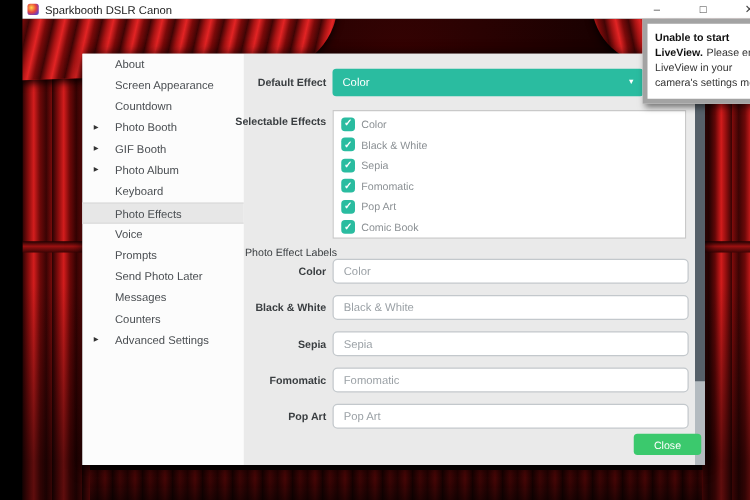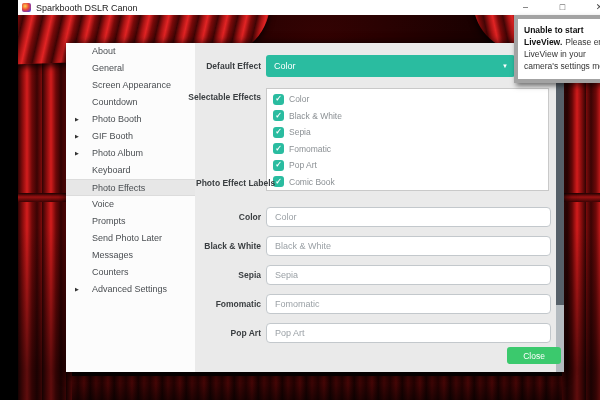--- a/index.html
+++ b/index.html
@@ -60,21 +60,21 @@
   .dd-arrow { position:absolute; right:7px; top:0; font-size:6px; line-height:22px; color:#fff; }
   .lbl-de { top:12px; height:22px; line-height:22px; }
   .lbl-se { top:49px; }
 
   .fx-box { position:absolute; left:71px; top:45px; width:283px; height:103px; background:#fff; border:1px solid #c9c9c9; padding:2px 0 0 6px; }
   .fx-row { display:flex; align-items:center; height:16.5px; }
   .cbx { width:11px; height:11px; border-radius:3px; background:#2abca0; display:flex; align-items:center; justify-content:center; flex:0 0 11px; }
   .cbx i { font-style:normal; color:#fff; font-size:8px; font-weight:bold; line-height:1; }
   .fx-label { margin-left:5px; font-size:8.5px; color:#8b9094; }
 
-  .labels-heading { position:absolute; left:1px; top:135px; font-size:8.5px; font-weight:bold; color:#3a3e41; }
+  .labels-heading { position:absolute; left:1px; top:154px; font-size:8.5px; font-weight:normal; color:#3a3e41; }
   .lbl-row-label { line-height:20px; }
   .f-input { position:absolute; left:71px; width:285px; height:20px; border:1px solid #c3c8cc; border-radius:4px; background:#fff;
     font-family:"Liberation Sans", sans-serif; font-size:9px; color:#9ba1a6; padding-left:8px; outline:none; }
 
   .close-btn { position:absolute; right:3px; bottom:8px; width:54px; height:17px; background:#3bc96d; border:none; border-radius:3px;
     color:#fff; font-size:8.5px; font-family:"Liberation Sans", sans-serif; cursor:default; }
 
   .scrollbar { position:absolute; right:0; top:0; width:8px; height:100%; background:#b4bbc0; }
   .scrollbar .thumb { position:absolute; top:6px; left:0; width:8px; height:256px; background:#566069; }
 
@@ -106,21 +106,20 @@
     <div class="tieback-left"></div>
     <div class="tieback-right"></div>
     <div class="swag-left"></div>
     <div class="swag-right"></div>
   </div>
 
   <div class="panel">
 
     <div class="sidebar">
       <div class="side-item"><span>About</span></div>
-      <div class="side-item"><span>General</span></div>
       <div class="side-item"><span>Screen Appearance</span></div>
       <div class="side-item"><span>Countdown</span></div>
       <div class="side-item exp"><span class="arrow">▶</span><span>Photo Booth</span></div>
       <div class="side-item exp"><span class="arrow">▶</span><span>GIF Booth</span></div>
       <div class="side-item exp"><span class="arrow">▶</span><span>Photo Album</span></div>
       <div class="side-item"><span>Keyboard</span></div>
       <div class="side-item selected"><span>Photo Effects</span></div>
       <div class="side-item"><span>Voice</span></div>
       <div class="side-item"><span>Prompts</span></div>
       <div class="side-item"><span>Send Photo Later</span></div>

